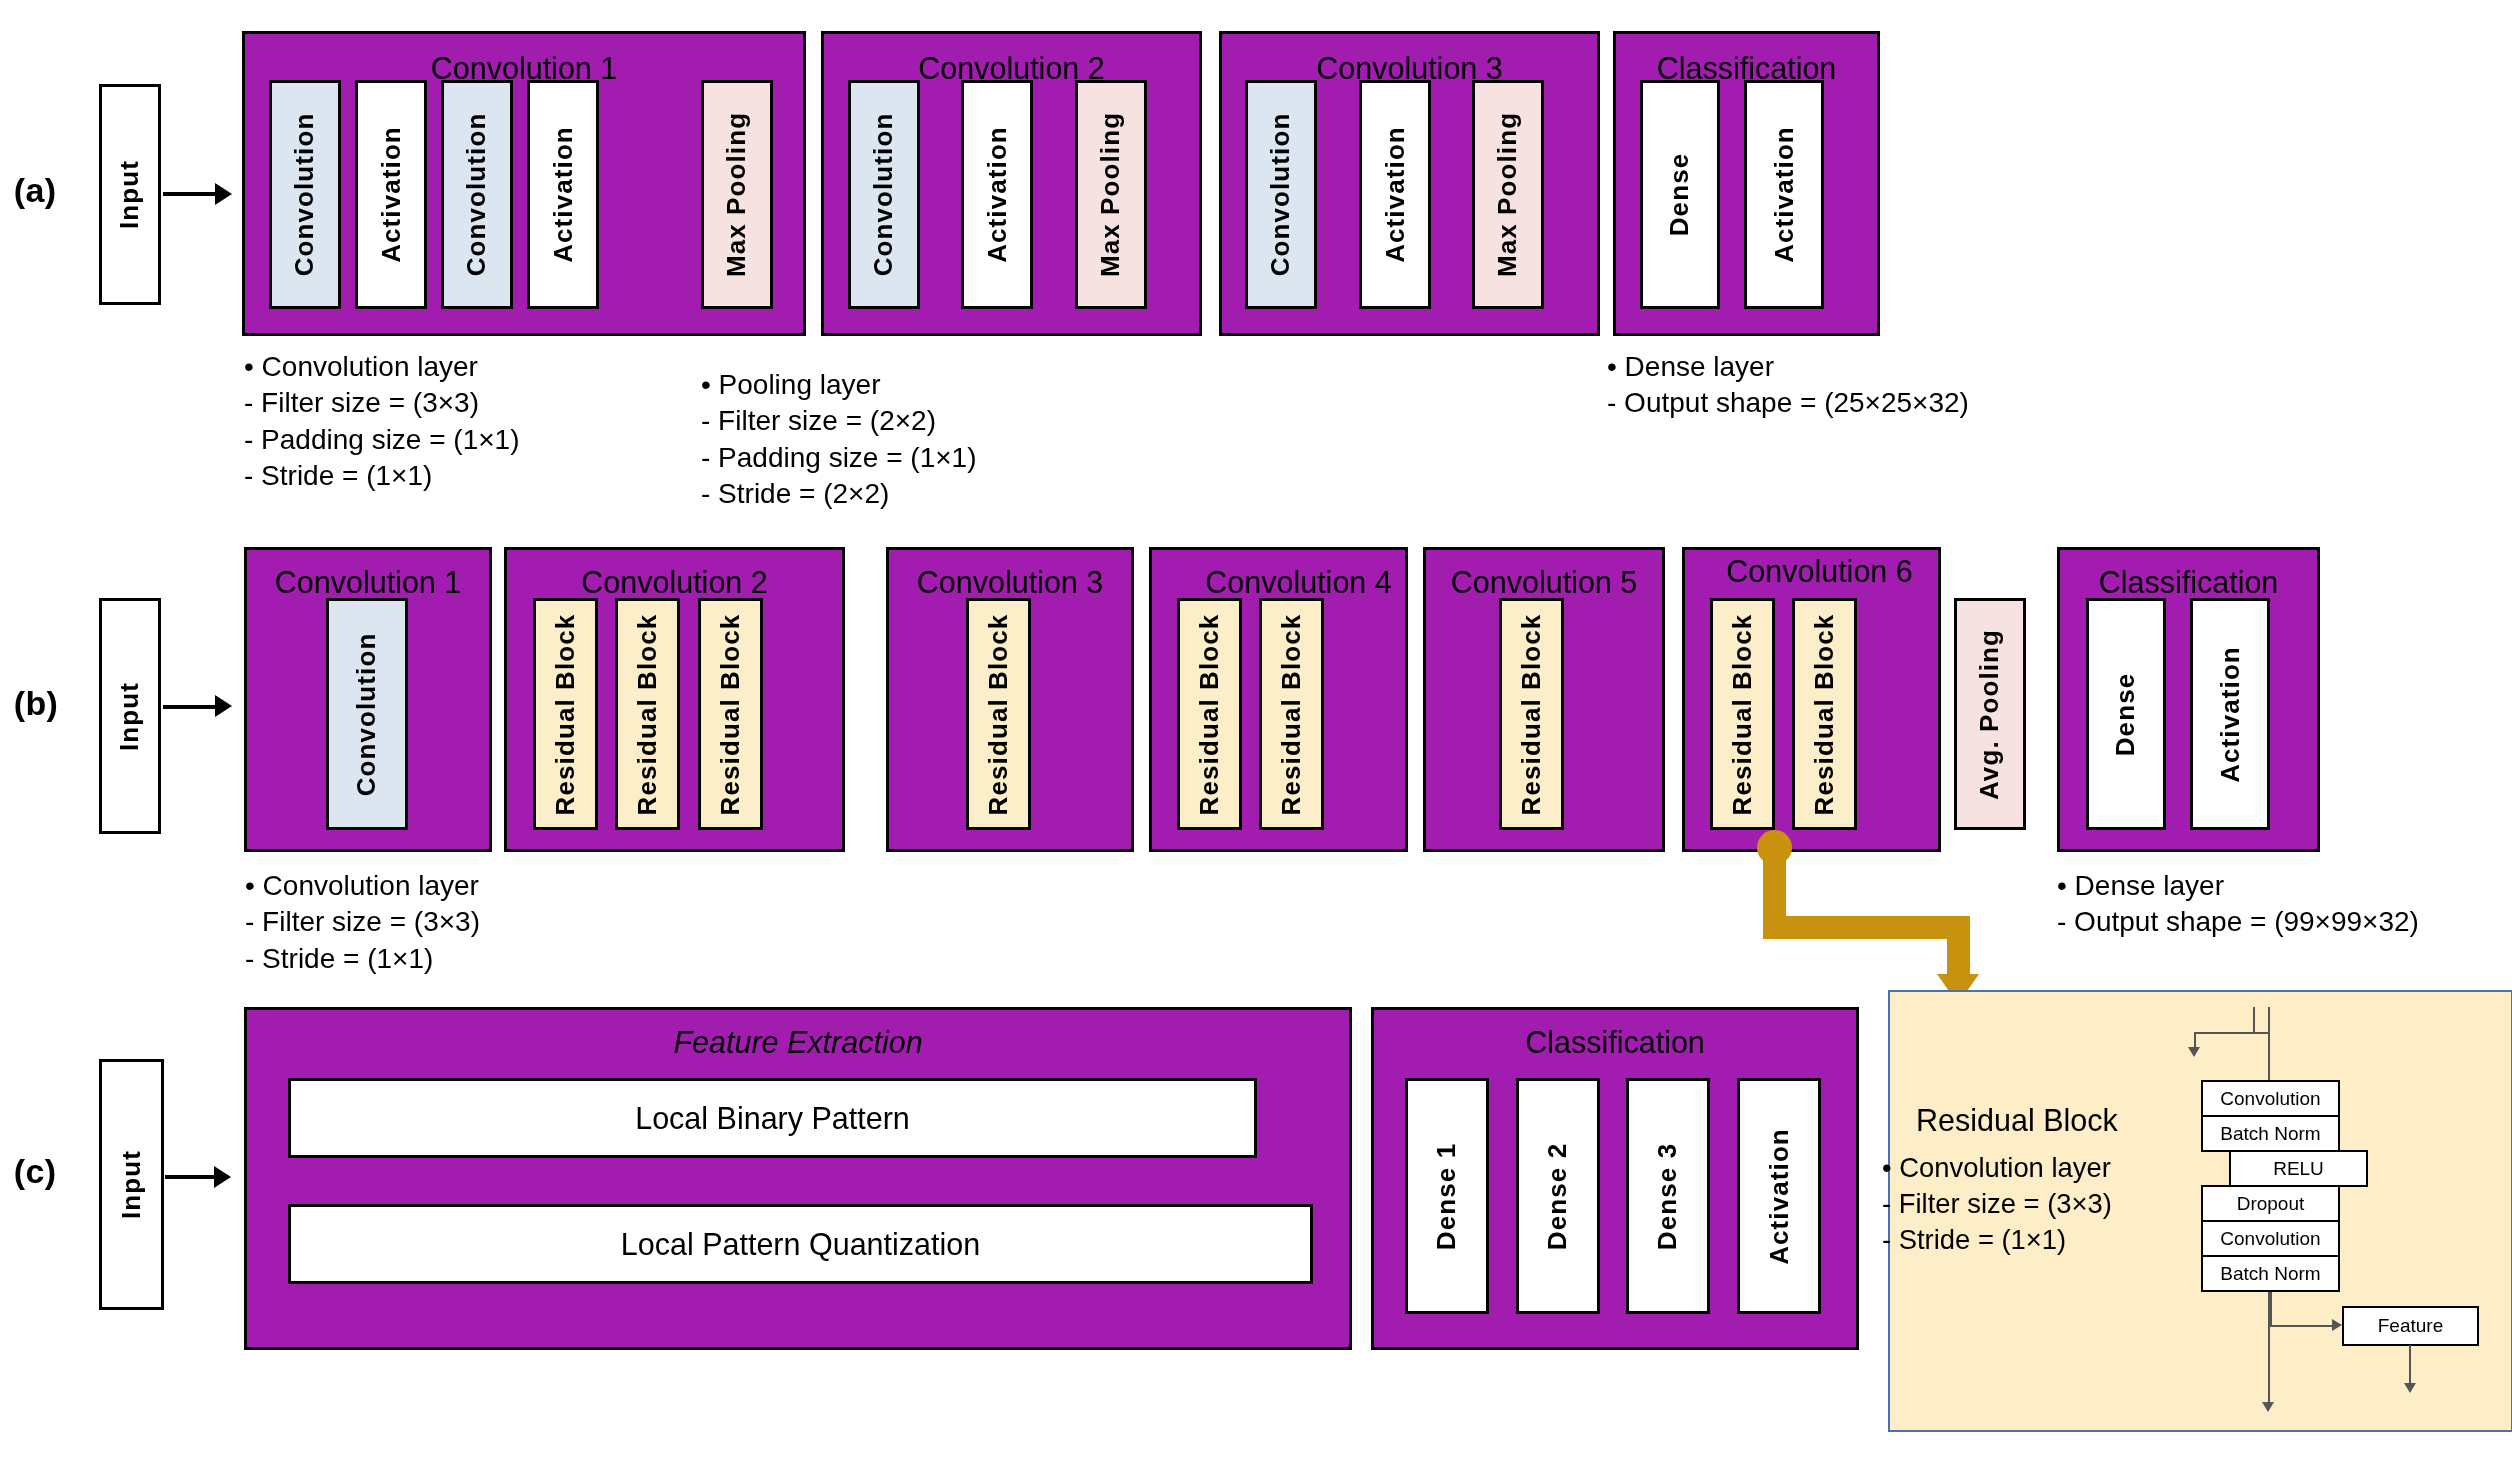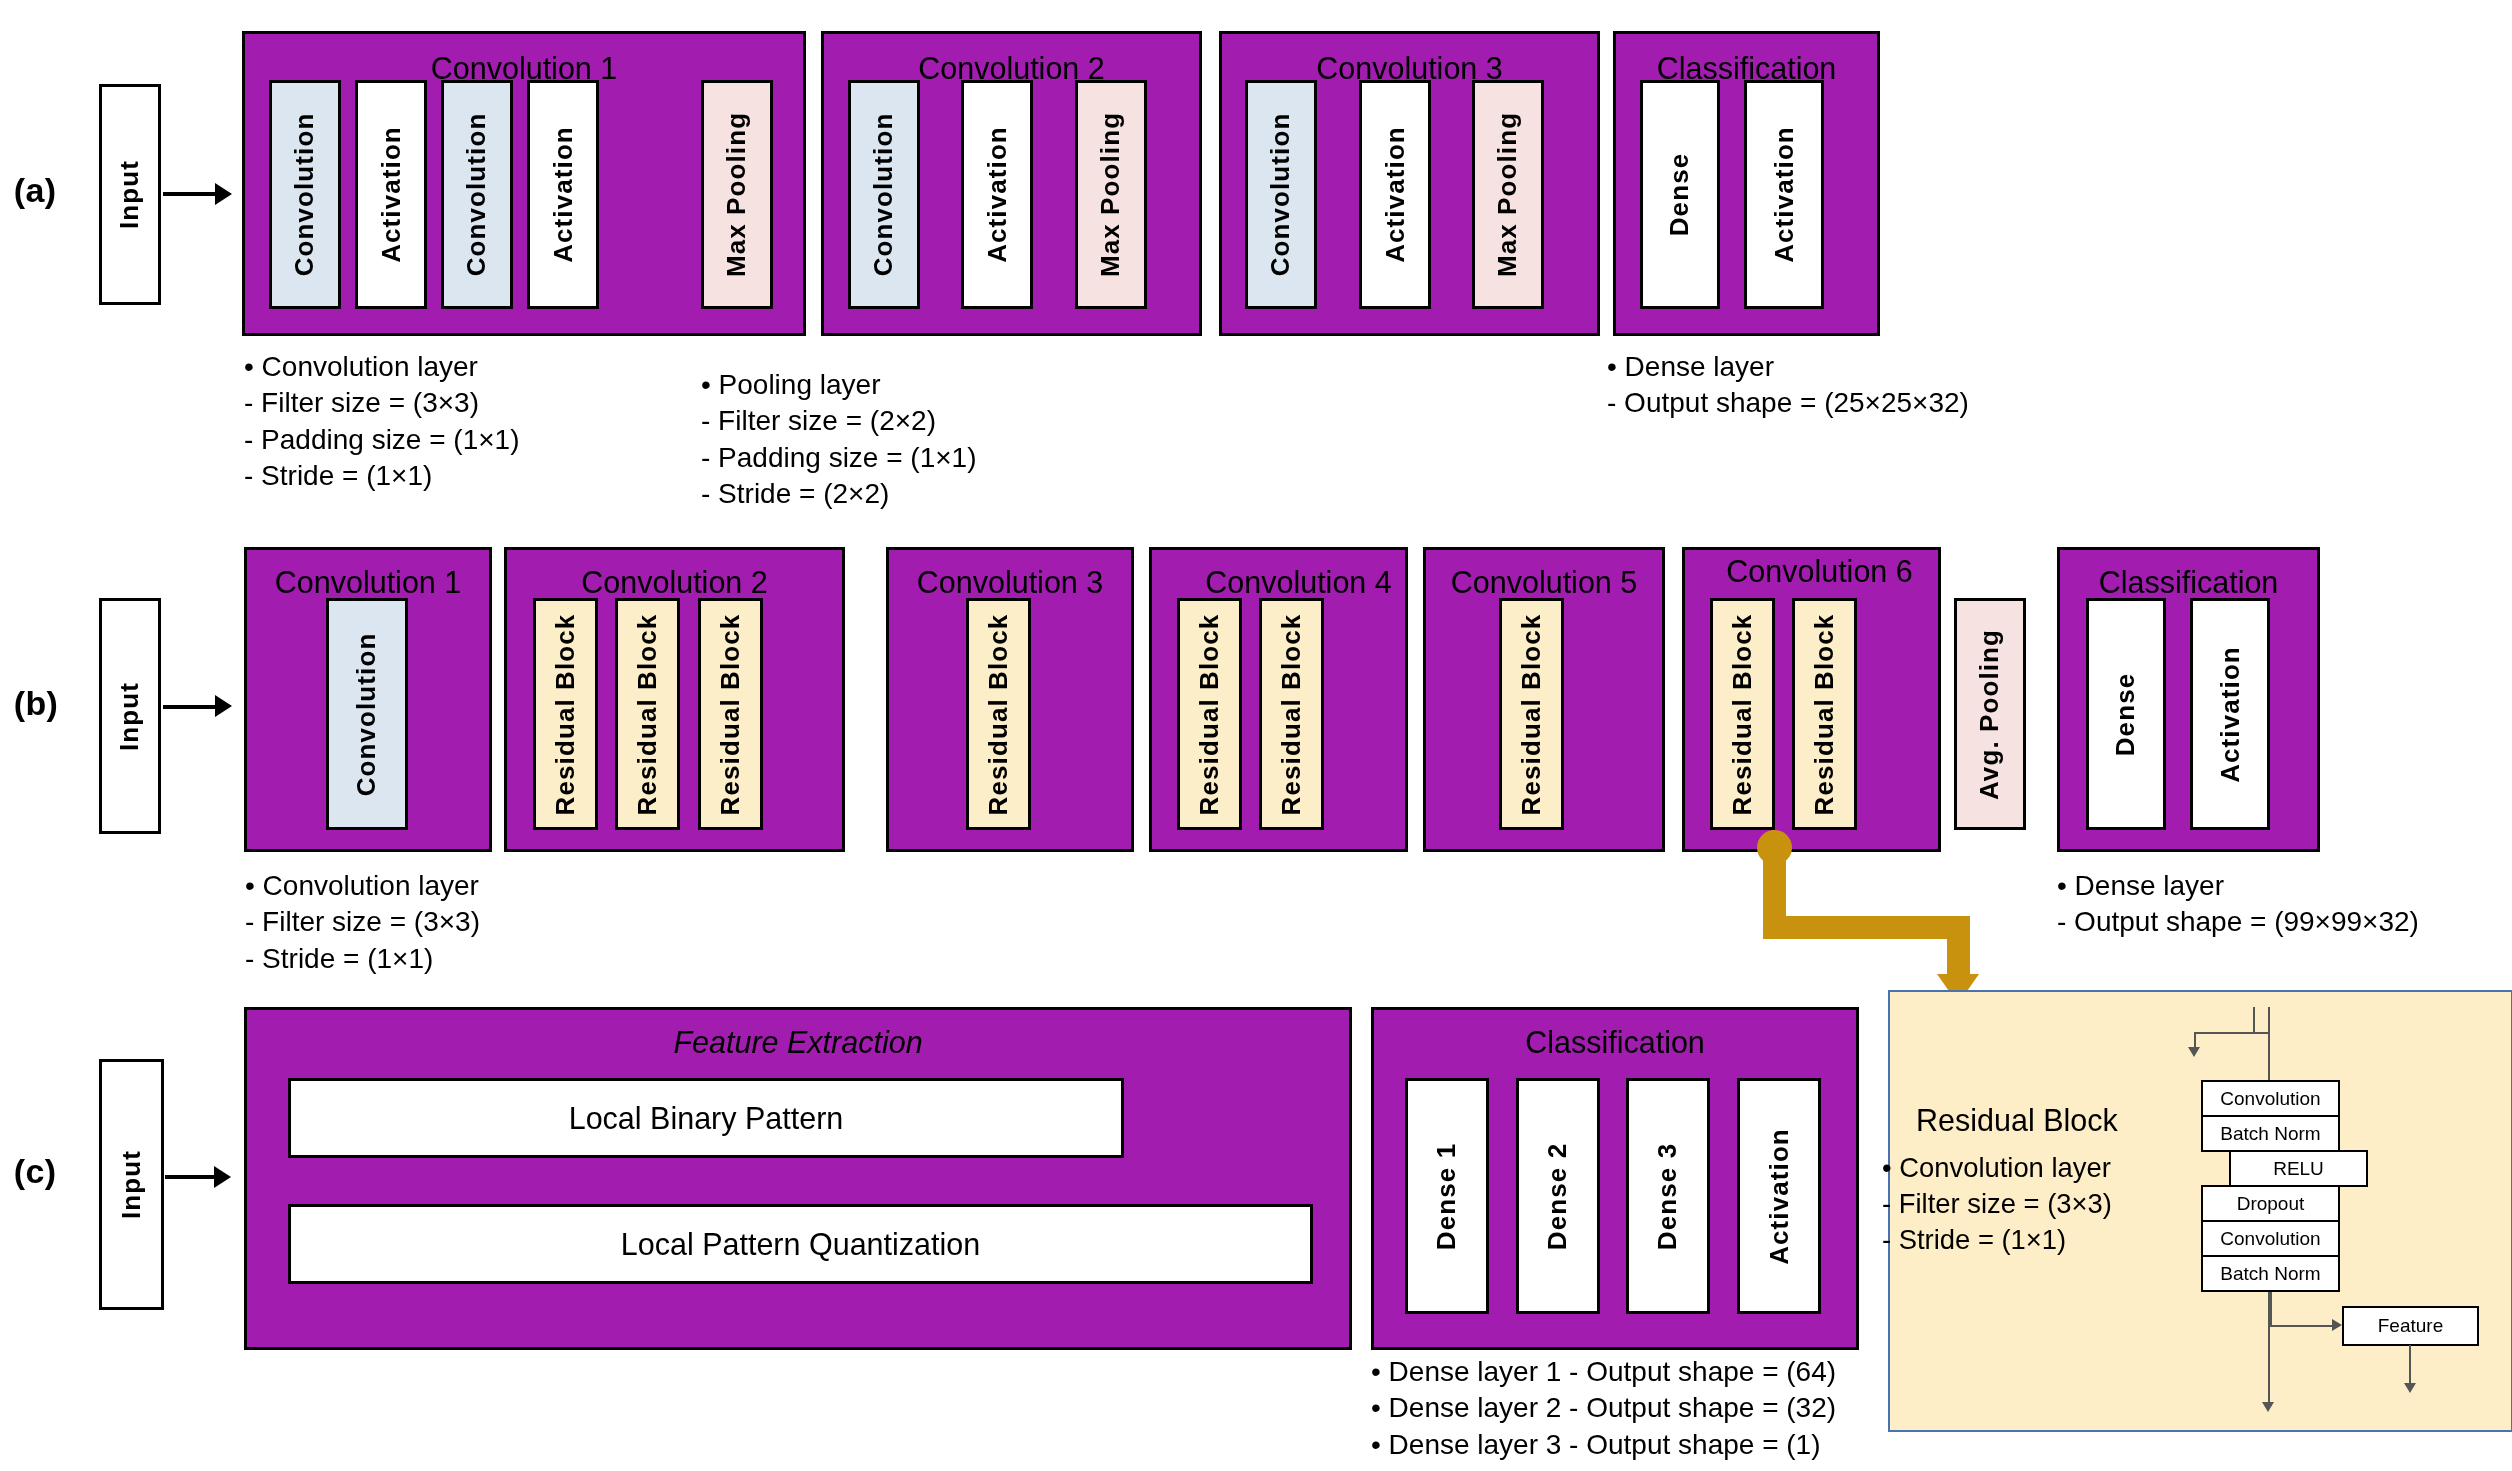--- a/index.html
+++ b/index.html
@@ -339,21 +339,21 @@
 
   <div class="vbox plain" style="left:99px; top:1059px; width:65px; height:251px;">
     <span>Input</span>
   </div>
   <div class="arrow-line" style="left:165px; top:1175px; width:50px;"></div>
   <div class="arrow-head" style="left:214px; top:1166px;"></div>
 
   <div class="grp" style="left:244px; top:1007px; width:1108px; height:343px;">
     <div class="grp-title" style="top:17px;font-style:italic;">Feature Extraction</div>
   </div>
-  <div class="hbox" style="left:288px; top:1078px; width:836px; height:80px;">
+  <div class="hbox" style="left:288px; top:1078px; width:969px; height:80px;">
     <span>Local Binary Pattern</span>
   </div>
   <div class="hbox" style="left:288px; top:1204px; width:1025px; height:80px;">
     <span>Local Pattern Quantization</span>
   </div>
 
   <div class="grp" style="left:1371px; top:1007px; width:488px; height:343px;">
     <div class="grp-title" style="top:17px;">Classification</div>
   </div>
   <div class="vbox" style="left:1405px; top:1078px; width:84px; height:236px;">
@@ -362,25 +362,20 @@
   <div class="vbox" style="left:1516px; top:1078px; width:84px; height:236px;">
     <span>Dense 2</span>
   </div>
   <div class="vbox" style="left:1626px; top:1078px; width:84px; height:236px;">
     <span>Dense 3</span>
   </div>
   <div class="vbox" style="left:1737px; top:1078px; width:84px; height:236px;">
     <span>Activation</span>
   </div>
 
-  <div class="notes" style="left:1371px; top:1354px;">
-    <div>• Dense layer 1 - Output shape = (64)</div>
-    <div>• Dense layer 2 - Output shape = (32)</div>
-    <div>• Dense layer 3 - Output shape = (1)</div>
-  </div>
 
   <div id="resid-panel" style="left:1888px; top:990px; width:625px; height:442px;">
   </div>
 
   <div id="resid-title" style="left:1916px; top:1103px;">Residual Block</div>
 
   <div class="rb-note" style="left:1882px; top:1150px;">
     <div>• Convolution layer</div>
     <div>- Filter size = (3×3)</div>
     <div>-  Stride = (1×1)</div>

